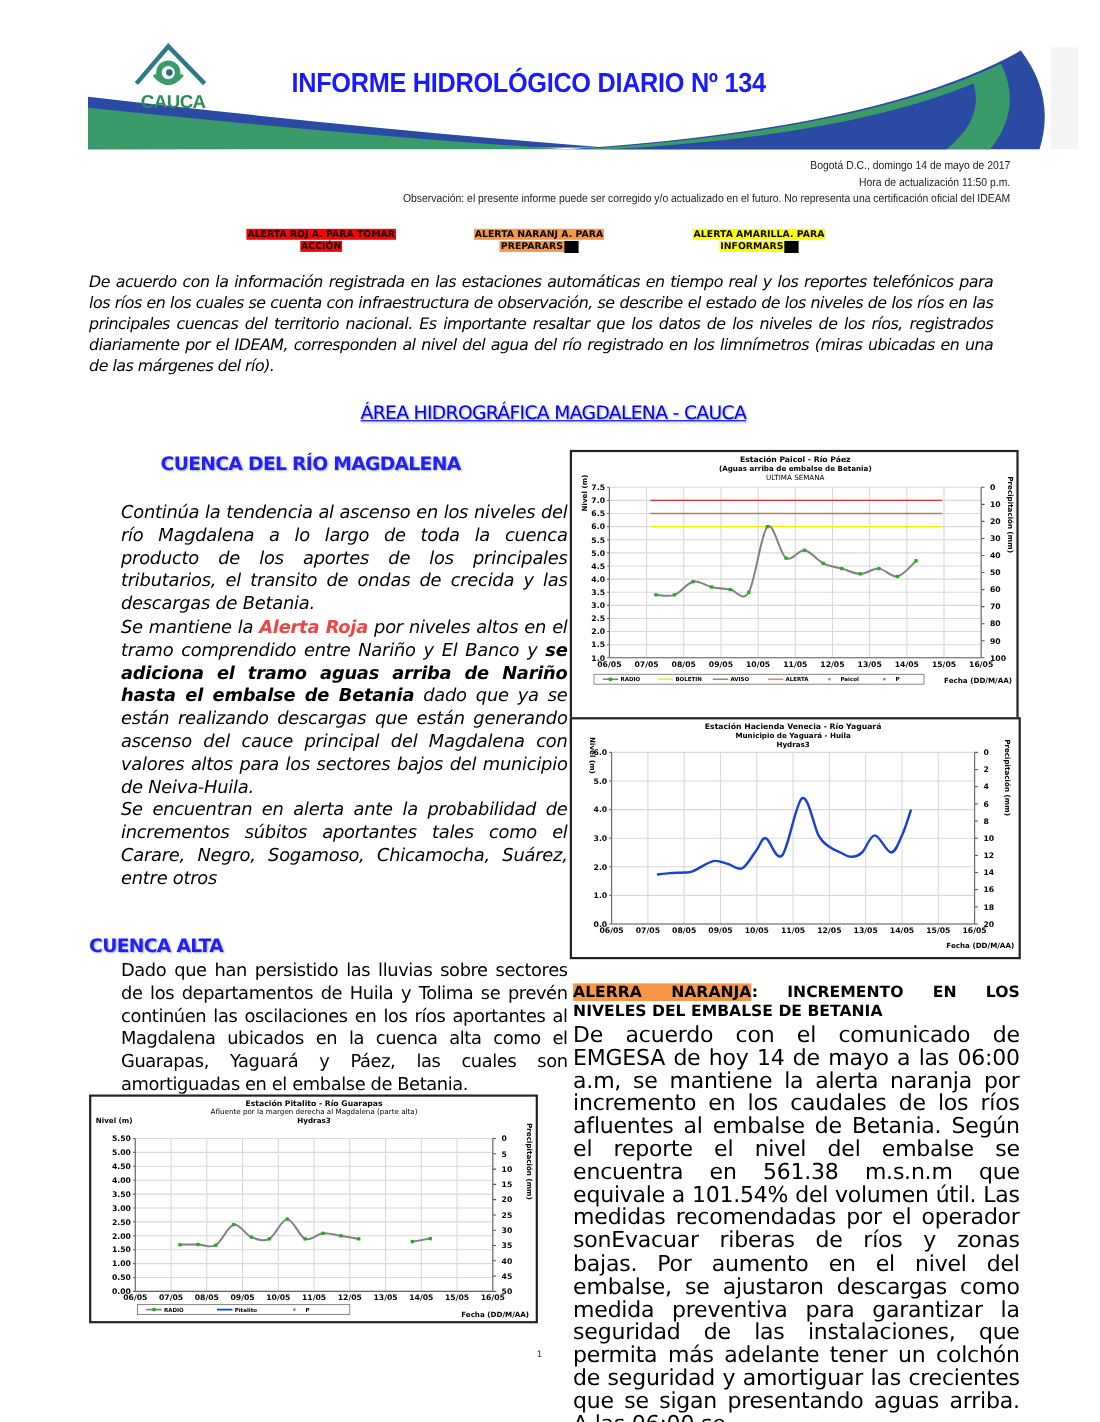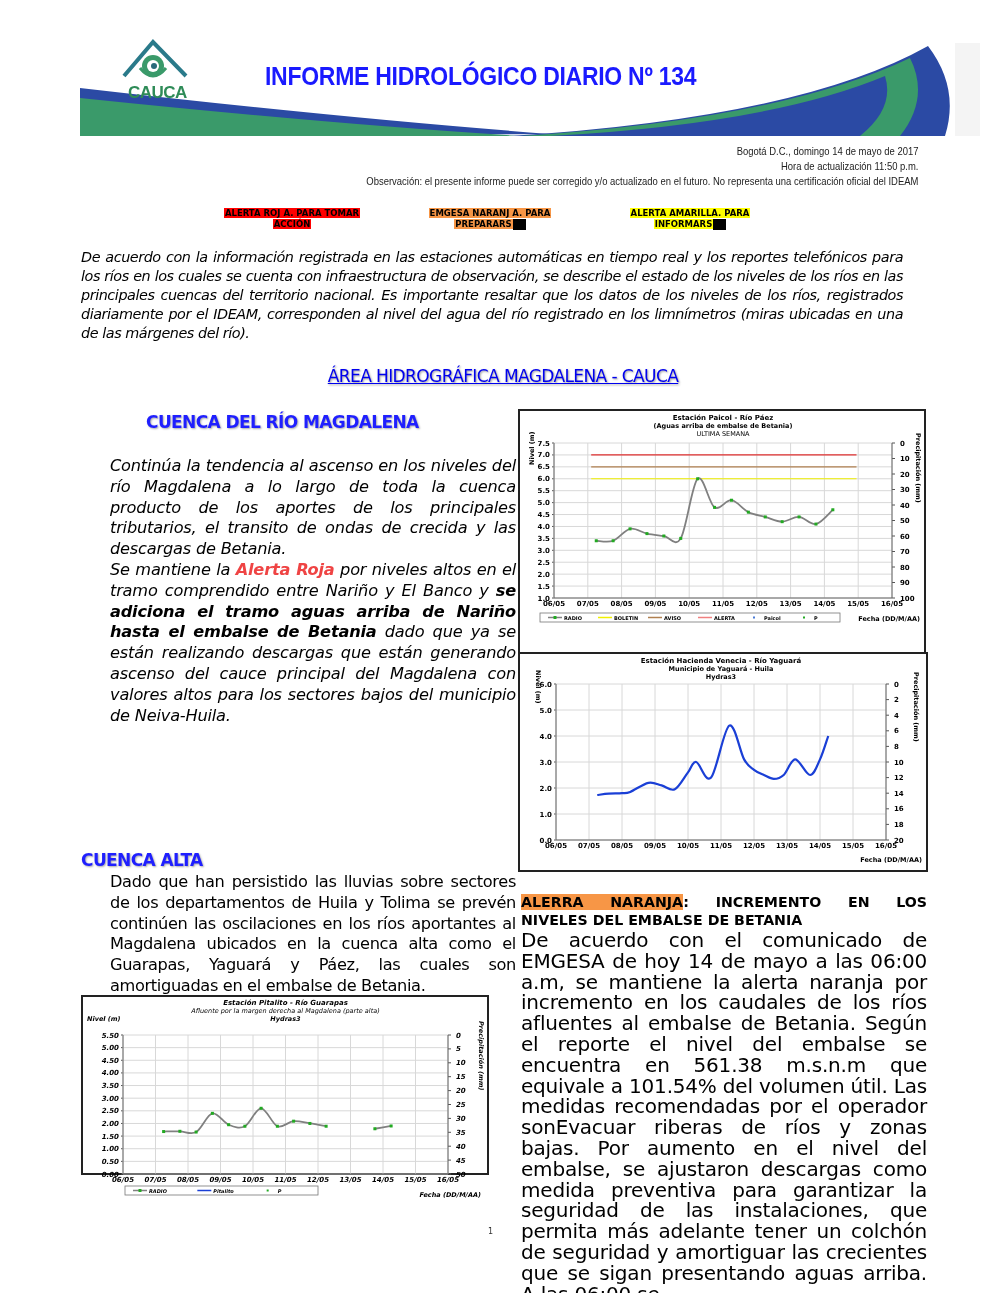--- a/index.html
+++ b/index.html
@@ -42,21 +42,21 @@
   .col-right { position: absolute; left: 521px; width: 406px; }
   .p-betania-head { top: 893px; font-weight: bold; font-size: 14.2px; line-height: 18px; text-align: justify; text-align-last: justify; }
   .p-betania-head2 { top: 911px; font-weight: bold; font-size: 14.2px; line-height: 18px; }
   .p-betania-head .orange { background: #f79646; }
   .p-betania { top: 930px; font-size: 20px; line-height: 20.8px; text-align: justify; letter-spacing: -0.2px; }
 
   .chart { position: absolute; border: 2px solid #222; background: #fff; font-family: "DejaVu Sans", sans-serif; }
   .chart svg { display: block; }
   .chart-1 { left: 518px; top: 409px; width: 408px; height: 268px; }
   .chart-2 { left: 518px; top: 652px; width: 410px; height: 220px; }
-  .chart-3 { left: 81px; top: 995px; width: 408px; height: 180px; font-style: italic; }
+  .chart-3 { left: 81px; top: 995px; width: 408px; height: 208px; }
 
   .page-num { position: absolute; left: 488px; top: 1227px; font-size: 8px; color: #333; }
 </style>
 </head>
 <body>
 
 <div class="banner">
   <svg width="900" height="98" viewBox="0 0 900 98">
     <rect x="0" y="0" width="900" height="98" fill="#ffffff"></rect>
     <path d="M0,50 Q260,80 470,96 L0,98 Z" fill="#2b4aa4"></path>
@@ -85,37 +85,38 @@
   <div>Bogotá D.C., domingo 14 de mayo de 2017</div>
   <div>Hora de actualización 11:50 p.m.</div>
   <div>Observación: el presente informe puede ser corregido y/o actualizado en el futuro. No representa una certificación oficial del IDEAM</div>
 </div>
 
 <div class="alert alert-red">
   <span class="hl">ALERTA ROJ A. PARA TOMAR</span><br>
   <span class="hl">ACCIÓN</span>
 </div>
 <div class="alert alert-orange">
-  <span class="hl">EMGESA NARANJ A. PARA</span><br>
+  <span class="hl">ALERTA NARANJ A. PARA</span><br>
   <span class="hl">PREPARARS</span><span class="blackbox"></span>
 </div>
 <div class="alert alert-yellow">
   <span class="hl">ALERTA AMARILLA. PARA</span><br>
   <span class="hl">INFORMARS</span><span class="blackbox"></span>
 </div>
 
 <p class="intro">De acuerdo con la información registrada en las estaciones automáticas en tiempo real y los reportes telefónicos para los ríos en los cuales se cuenta con infraestructura de observación, se describe el estado de los niveles de los ríos en las principales cuencas del territorio nacional. Es importante resaltar que los datos de los niveles de los ríos, registrados diariamente por el IDEAM, corresponden al nivel del agua del río registrado en los limnímetros (miras ubicadas en una de las márgenes del río).</p>
 
 <div class="area-title"><span>ÁREA HIDROGRÁFICA MAGDALENA - CAUCA</span></div>
 
 <div class="h-blue h-magdalena">CUENCA DEL RÍO MAGDALENA</div>
 
 <div class="col-left p-mag">
   <div>Continúa la tendencia al ascenso en los niveles del río Magdalena a lo largo de toda la cuenca producto de los aportes de los principales tributarios, el transito de ondas de crecida y las descargas de Betania.</div>
   <div><span>Se mantiene la </span><span class="red">Alerta Roja</span><span> por niveles altos en el tramo comprendido entre Nariño y El Banco y </span><b>se adiciona el tramo aguas arriba de Nariño hasta el embalse de Betania</b><span> dado que ya se están realizando descargas que están generando ascenso del cauce principal del Magdalena con valores altos para los sectores bajos del municipio de Neiva-Huila.</span></div>
+  <div>Se encuentran en alerta ante la probabilidad de incrementos súbitos aportantes tales como el Carare, Negro, Sogamoso, Chicamocha, Suárez, entre otros</div>
 </div>
 
 <div class="h-blue h-alta">CUENCA ALTA</div>
 <div class="col-left p-alta">Dado que han persistido las lluvias sobre sectores de los departamentos de Huila y Tolima se prevén continúen las oscilaciones en los ríos aportantes al Magdalena ubicados en la cuenca alta como el Guarapas, Yaguará y Páez, las cuales son amortiguadas en el embalse de Betania.</div>
 
 <div class="col-right p-betania-head"><span class="orange">ALERRA NARANJA</span><span>: INCREMENTO EN LOS</span></div>
 <div class="col-right p-betania-head2">NIVELES DEL EMBALSE DE BETANIA</div>
 <div class="col-right p-betania">De acuerdo con el comunicado de EMGESA de hoy 14 de mayo a las 06:00 a.m, se mantiene la alerta naranja por incremento en los caudales de los ríos afluentes al embalse de Betania. Según el reporte el nivel del embalse se encuentra en 561.38 m.s.n.m que equivale a 101.54% del volumen útil. Las medidas recomendadas por el operador sonEvacuar riberas de ríos y zonas bajas. Por aumento en el nivel del embalse, se ajustaron descargas como medida preventiva para garantizar la seguridad de las instalaciones, que permita más adelante tener un colchón de seguridad y amortiguar las crecientes que se sigan presentando aguas arriba. A las 06:00 se</div>
 
 <div class="chart chart-1">

